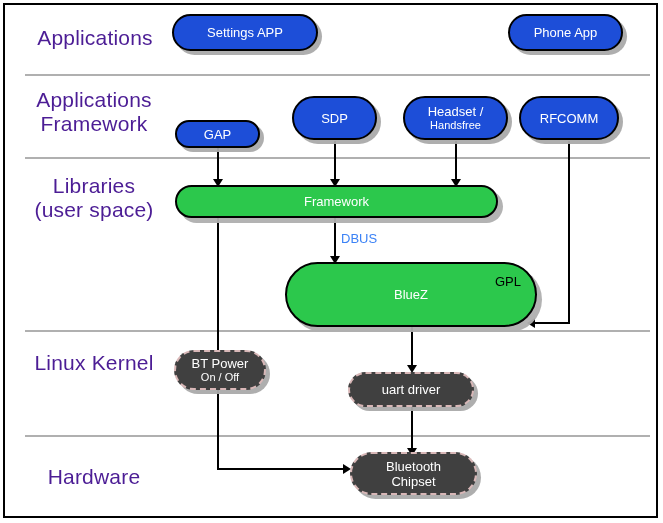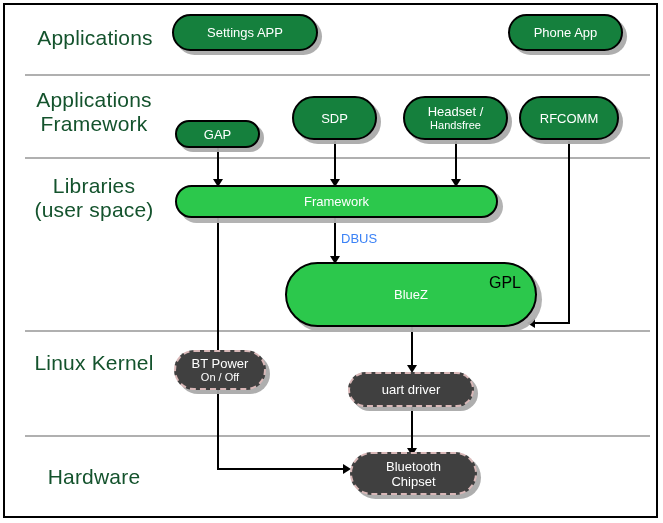--- a/index.html
+++ b/index.html
@@ -13,21 +13,21 @@
   #frame{
     position:absolute;left:3px;top:3px;width:655px;height:515px;
     border:2px solid #000000;
     box-sizing:border-box;
   }
   .divider{
     position:absolute;height:0;border-top:2px solid #b0b0b0;
   }
   .layer-label{
     position:absolute;
-    color:#14532d;
+    color:#4c1d95;
     font-size:21px;
     line-height:24px;
     text-align:center;
     white-space:pre-line;
     letter-spacing:0.2px;
   }
   
   .node{
     position:absolute;
     box-sizing:border-box;
@@ -35,41 +35,41 @@
     flex-direction:column;
     align-items:center;
     justify-content:center;
     color:#ffffff;
     text-align:center;
     z-index:5;
   }
   .node .ttl{font-size:13px;line-height:15px;}
   .node .sub{font-size:11px;line-height:13px;}
   .node.blue{
-    background:#15803d;
+    background:#1d4ed8;
     border:2px solid #000000;
     border-radius:22px;
     box-shadow:4px 4px 0 0 rgba(170,170,170,0.95);
   }
   .node.green{
     background:#2cc84c;
     border:2px solid #000000;
     border-radius:40px;
     box-shadow:5px 5px 0 0 rgba(175,175,175,0.95);
   }
   .node.red{
     background:#404040;
     border:2px dashed #d8b7b7;
     border-radius:22px;
     box-shadow:4px 4px 0 0 rgba(170,170,170,0.95);
   }
   .node .corner{
     position:absolute;
     color:#000000;
-    font-size:16px;
+    font-size:13px;
     right:14px;top:10px;
   }
   
   .conn{position:absolute;background:#000000;z-index:3;}
   .vline{width:2px;}
   .hline{height:2px;}
   .arrow-down{
     position:absolute;width:0;height:0;
     border-left:5px solid transparent;
     border-right:5px solid transparent;

